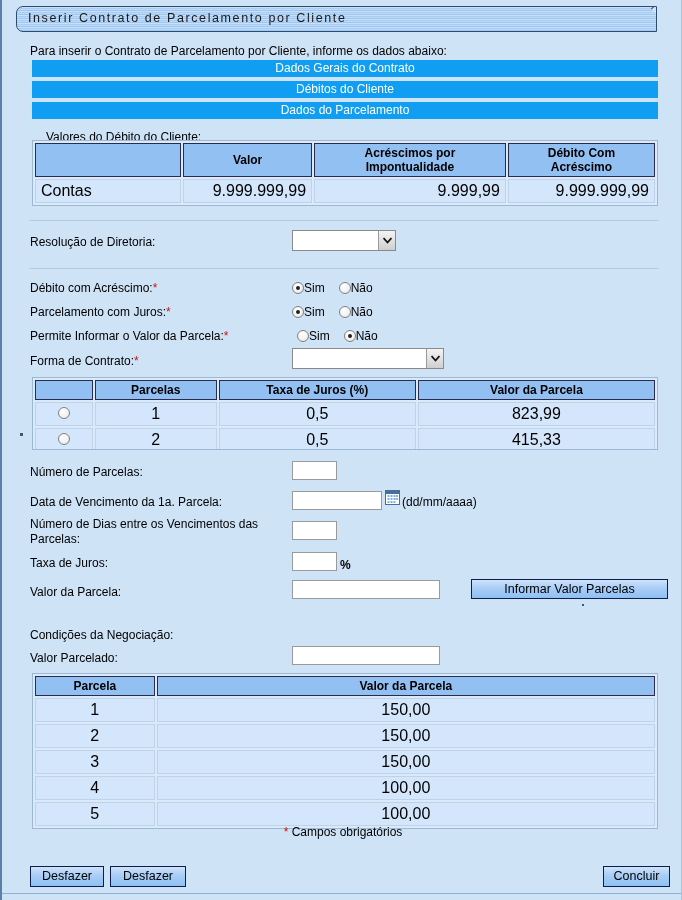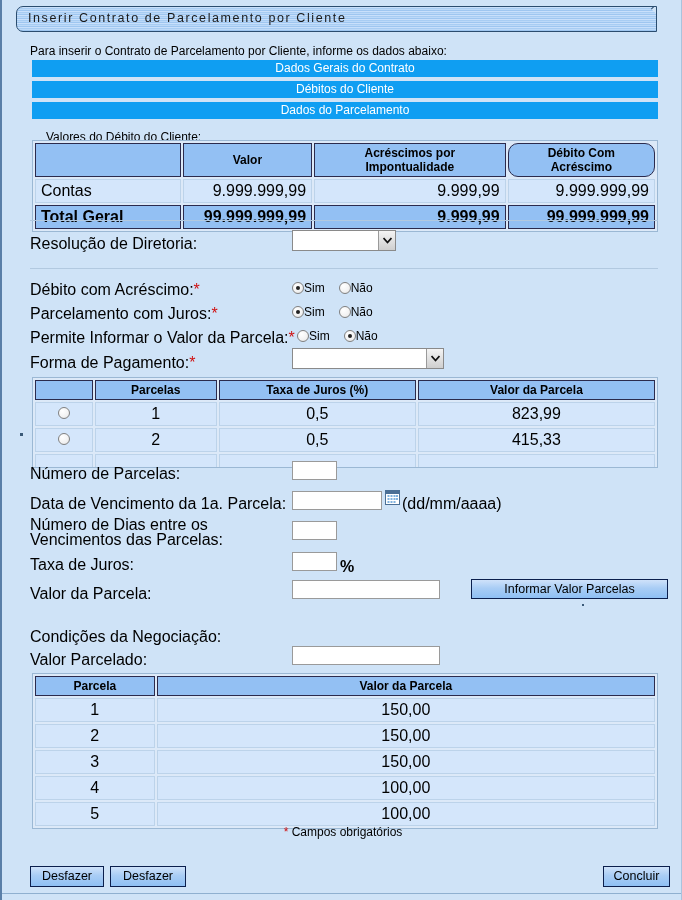--- a/index.html
+++ b/index.html
@@ -65,21 +65,21 @@
   .sectionbar {
     left: 30px; width: 626px; height: 17px;
     background: #0f9ef2;
     color: #fff;
     font-size: 12px;
     text-align: center;
     line-height: 17px;
     font-weight: normal;
   }
 
-  .label { font-size: 16px; white-space: nowrap; }
+  .label { font-size: 12px; white-space: nowrap; }
   .req { color: #d01111; }
 
   
   table.grid {
     border-collapse: separate;
     border-spacing: 2px;
     background: #dce9f8;
     border: 1px solid #9bb8d4;
     font-size: 12px;
   }
@@ -105,21 +105,21 @@
   }
   td.num { text-align: right; }
   td.ctr { text-align: center; }
   th.blank { background: #93c0f3; }
 
   
   #debit-table { left: 30px; top: 140px; width: 626px; }
   #debit-table th.c0 { width: 150px; }
   #debit-table th.c1 { width: 130px; }
   #debit-table th.c2 { width: 195px; }
-  #debit-table th.c3 { width: 149px; border-radius: 10px; }
+  #debit-table th.c3 { width: 149px; }
 
   
   .sep {
     left: 28px; width: 628px; height: 0;
     border-top: 1px solid #b2c9e0;
   }
 
   
   input.txt {
     border: 1px solid #9a9a9a;
@@ -183,21 +183,21 @@
     width: 15px; height: 15px;
     border: 1px solid #4a6f96;
     background: #fff;
     display: inline-block;
     position: relative;
     vertical-align: middle;
   }
 
   
   #parcelas-box {
-    left: 30px; top: 377px; width: 626px; height: 91px;
+    left: 30px; top: 377px; width: 626px; height: 73px;
     overflow: hidden;
     border: 1px solid #9bb8d4;
     background: #86efac;
   }
   #parcelas-table { border: none; margin: 0; border-spacing: 2px; }
 
   
   #neg-table { left: 30px; top: 673px; width: 626px; }
 
   .dot {
@@ -241,26 +241,20 @@
       <th class="c2">Acréscimos por Impontualidade</th>
       <th class="c3">Débito Com Acréscimo</th>
     </tr>
   </thead>
   <tbody>
     <tr>
       <td>Contas</td>
       <td class="num">9.999.999,99</td>
       <td class="num">9.999,99</td>
       <td class="num">9.999.999,99</td>
-    </tr>
-    <tr class="total">
-      <td>Total Geral</td>
-      <td class="num">99.999.999,99</td>
-      <td class="num">9.999,99</td>
-      <td class="num">99.999.999,99</td>
     </tr>
   </tbody>
 </table>
 
 <div class="abs sep" style="top:220px;"></div>
 
 
 <div class="abs label" style="left:28px; top:235px;">Resolução de Diretoria:</div>
 <div class="selwrap" style="left:290px; top:230px; width:104px;">
   <div class="selfield"></div>
@@ -298,21 +292,21 @@
   <span>Permite Informar o Valor da Parcela:</span><span class="req">*</span>
 </div>
 <div class="abs radiogroup" style="left:295px; top:329px;">
   <span class="radio"></span>
   <span class="rlabel">Sim</span>
   <span class="radio on"></span>
   <span class="rlabel">Não</span>
 </div>
 
 <div class="abs label" style="left:28px; top:354px;">
-  <span>Forma de Pagamento:</span><span class="req">*</span>
+  <span>Forma de Contrato:</span><span class="req">*</span>
 </div>
 <div class="selwrap" style="left:290px; top:348px; width:152px;">
   <div class="selfield"></div>
   <div class="selarrow">
     <svg width="9" height="7" viewBox="0 0 9 7">
         <path d="M0.5 1 L4.5 5.5 L8.5 1" stroke="#111" stroke-width="1.8" fill="none"></path>
       </svg>
   </div>
 </div>
 

